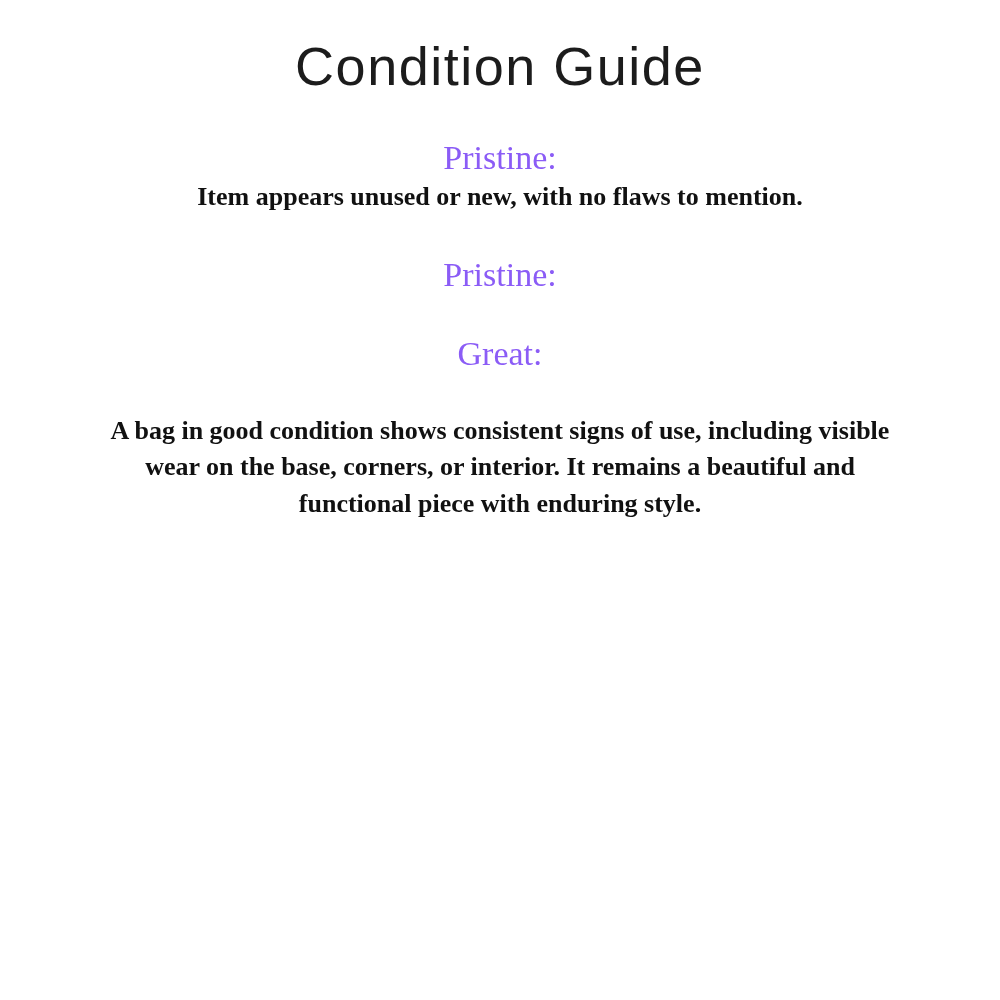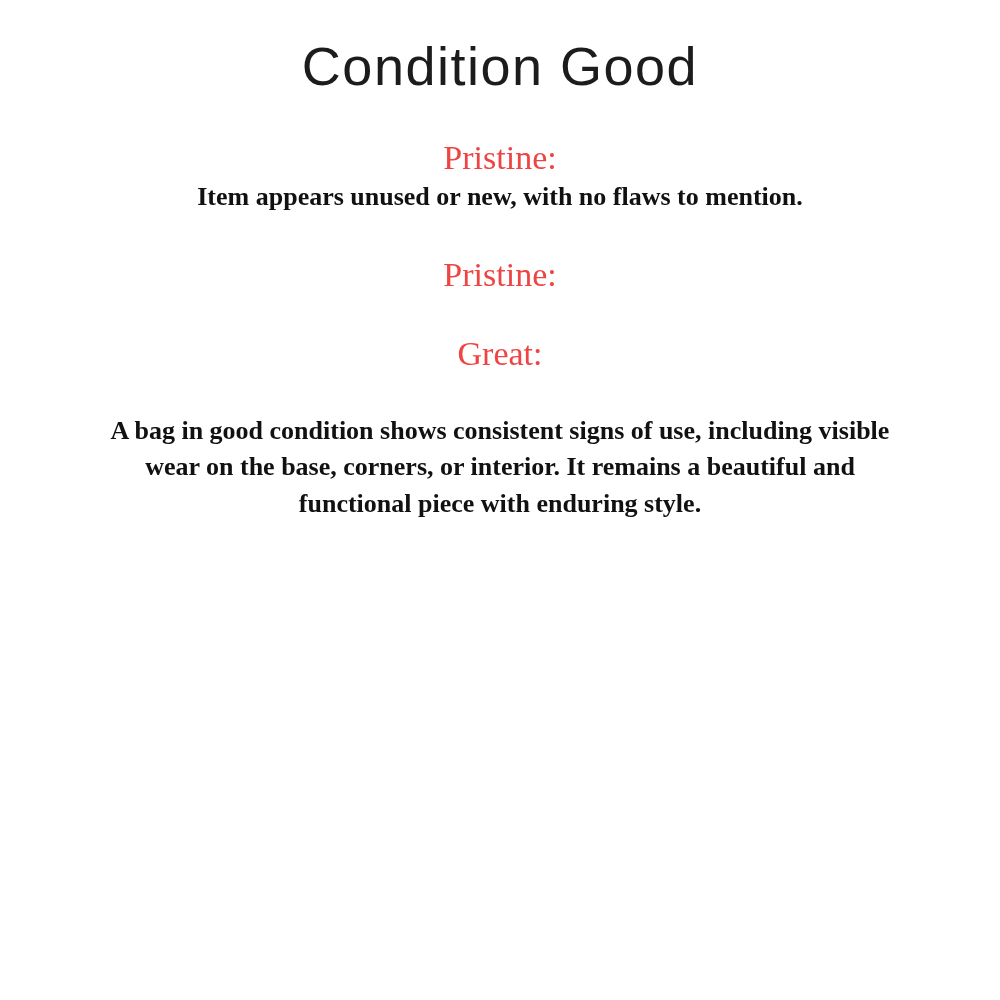--- a/index.html
+++ b/index.html
@@ -30,39 +30,39 @@
     margin: 0 auto 40px auto;
   }
   .section {
     margin: 0 auto 39px auto;
   }
   .section-heading {
     font-family: "Liberation Serif", "DejaVu Serif", serif;
     font-weight: 400;
     font-size: 34px;
     line-height: 40px;
-    color: #ef4444;
+    color: #8b5cf6;
     margin: 0 auto;
   }
   .section-body {
     font-family: "Liberation Serif", "DejaVu Serif", serif;
     font-weight: 700;
     font-size: 26px;
     line-height: 36.5px;
     color: #111111;
     max-width: 810px;
     margin: 1px auto 0 auto;
   }
 </style>
 </head>
 <body>
 
 <div class="page">
 
-  <h1 class="page-title">Condition Good</h1>
+  <h1 class="page-title">Condition Guide</h1>
 
   <div class="section">
     <h2 class="section-heading">Pristine:</h2>
     <p class="section-body">Item appears unused or new, with no flaws to mention.</p>
   </div>
 
   <div class="section">
     <h2 class="section-heading">Pristine:</h2>
   </div>
 

